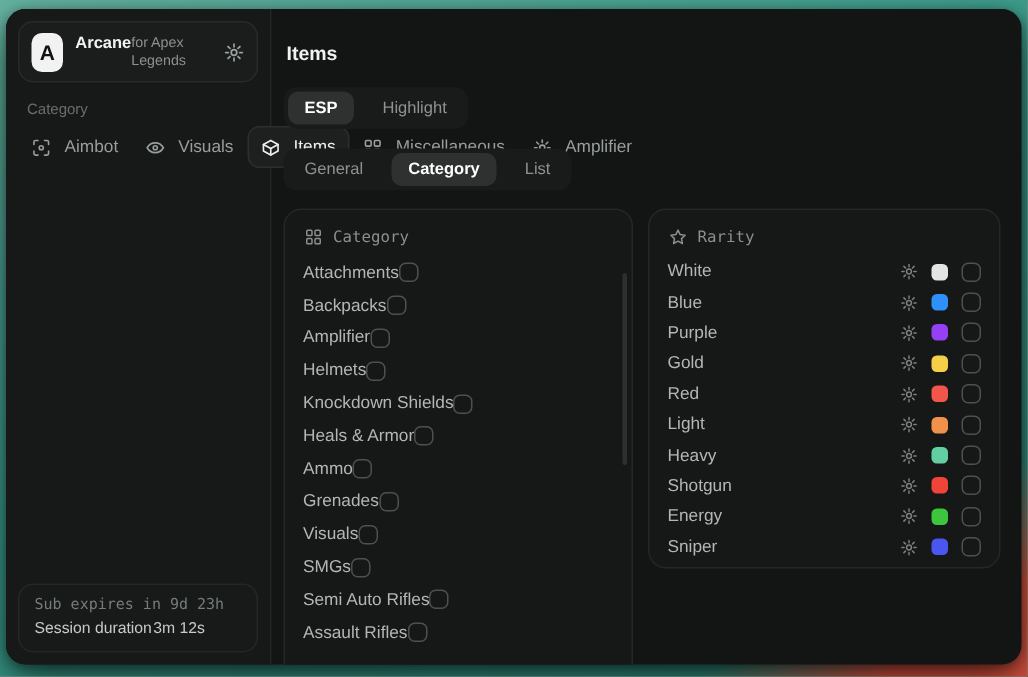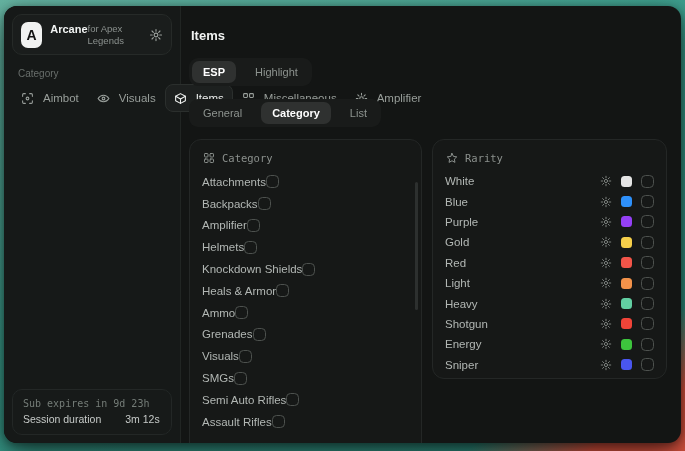--- a/index.html
+++ b/index.html
@@ -41,21 +41,21 @@
     border:1px solid transparent;
   }
   .nav-item.selected { background:#1d201f; border-color:#2b2f2d; color:#edefee; }
   .icon-holder { display:flex; width:13px; height:13px; }
   .icon-holder svg { width:13px; height:13px; }
   .sub-card {
     margin-top:auto; background:#171a19; border:1px solid #232726;
     border-radius:10px; padding:8px 10px 9px;
   }
   .sub-expiry { font-family:"DejaVu Sans Mono", monospace; font-size:10px; color:#757d78; }
-  .sub-session { margin-top:4px; font-size:10.5px; color:#c6cac8; display:flex; gap:24px; }
+  .sub-session { margin-top:4px; font-size:10.5px; color:#c6cac8; display:flex; gap:1px; }
   
   .main { flex:1; padding:14px 14px 0 8px; display:flex; flex-direction:column; min-width:0; }
   .page-title { margin:8px 0 0 2px; font-size:13px; font-weight:bold; color:#f0f2f1; }
   .seg-row { margin-top:15px; }
   .seg-row.tabs { margin-top:13px; }
   .seg-group { display:inline-flex; background:#191b1a; border-radius:9px; padding:3px; gap:8px; }
   .seg-btn { font-size:11px; color:#8d938f; padding:5px 11px; border-radius:7px;
     background:transparent; border:none; cursor:pointer; font-family:inherit; }
   .seg-btn.selected { background:#2f3130; color:#ffffff; font-weight:bold; }
   .panels { margin-top:12px; display:flex; gap:10px; align-items:flex-start; }

